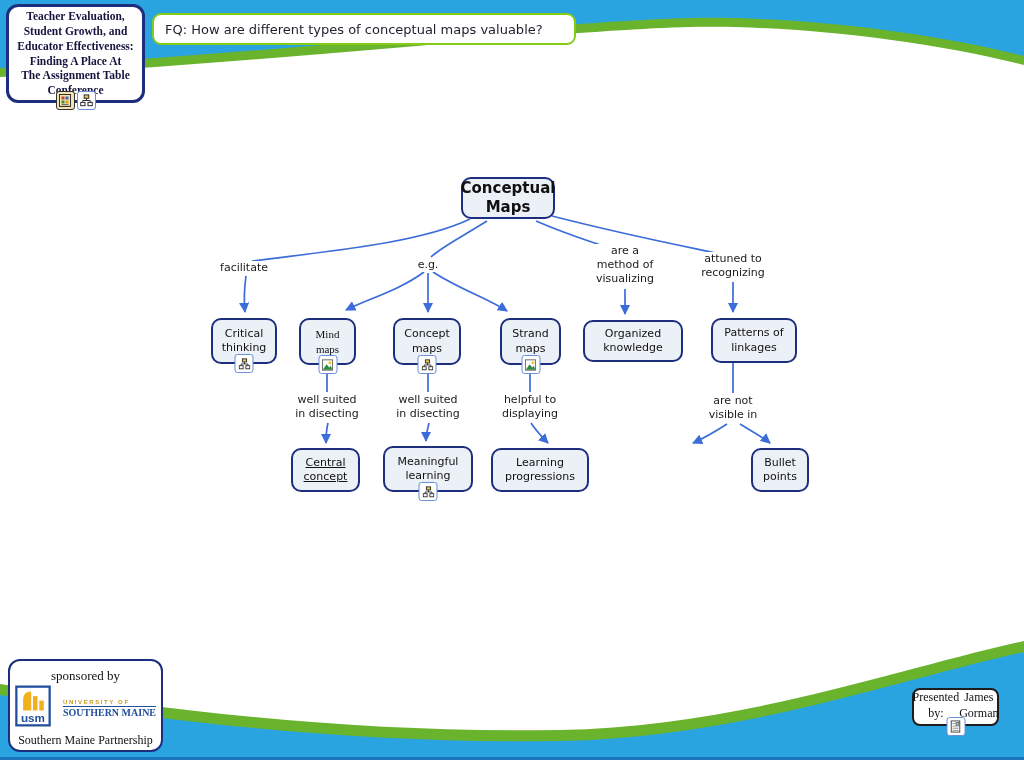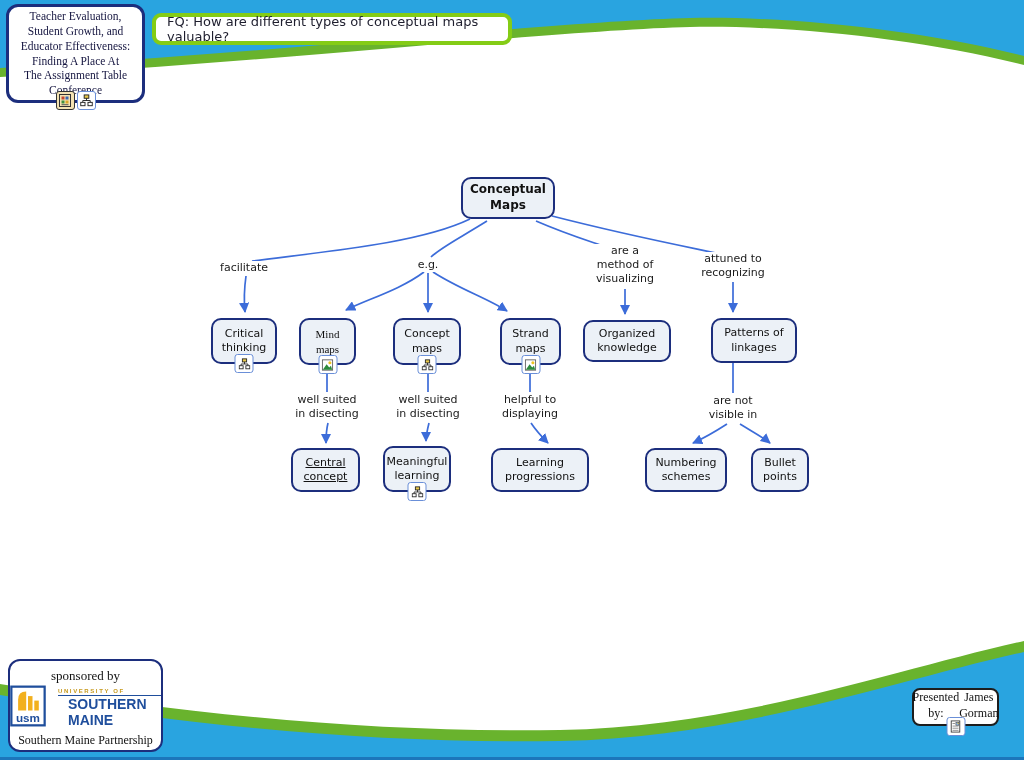--- a/index.html
+++ b/index.html
@@ -5,49 +5,49 @@
   html,body{margin:0;padding:0;}
   .stage{position:relative;width:1024px;height:760px;background:#ffffff;overflow:hidden;
          font-family:"DejaVu Sans","Liberation Sans",sans-serif;}
   svg.bg{position:absolute;left:0;top:0;z-index:0;}
   svg.connectors{position:absolute;left:0;top:0;z-index:1;}
 
   
   #title-box{position:absolute;left:6px;top:4px;width:139px;height:99px;box-sizing:border-box;
     background:#fff;border:3px solid #1c2e7d;border-radius:12px;z-index:5;
     display:flex;flex-direction:column;justify-content:center;text-align:center;
-    font-family:"Liberation Serif",serif;font-weight:normal;font-size:11.5px;line-height:1.3;color:#14143f;}
+    font-family:"Liberation Serif",serif;font-weight:bold;font-size:11.5px;line-height:1.3;color:#14143f;}
   #title-icons{position:absolute;left:50%;bottom:-10px;transform:translateX(-50%);
     display:flex;gap:2px;z-index:6;}
-  #fq-box{position:absolute;left:152px;top:13px;width:360px;height:32px;box-sizing:border-box;
-    background:#fff;border:4px solid #84cc16;border-radius:9px;z-index:5;
+  #fq-box{position:absolute;left:152px;top:13px;width:424px;height:32px;box-sizing:border-box;
+    background:#fff;border:2px solid #84cc16;border-radius:9px;z-index:5;
     display:flex;align-items:center;padding-left:11px;font-size:13px;color:#1e1e2e;}
 
   
   .node{position:absolute;box-sizing:border-box;background:#ecf1f7;border:2.5px solid #1c2e7d;
     border-radius:10px;display:flex;flex-direction:column;align-items:center;justify-content:center;
     font-size:11px;line-height:1.3;color:#111;text-align:center;z-index:3;}
-  .node.bold{font-weight:bold;font-size:12px;}
+  .node.bold{font-weight:bold;font-size:15px;}
   .linklabel{position:absolute;z-index:2;background:#fff;font-size:11px;line-height:1.27;
     color:#1a1a1a;text-align:center;}
   .icon-chip{position:absolute;left:50%;bottom:-11px;transform:translateX(-50%);
     width:17px;height:17px;background:#fff;border:1.5px solid #6a8fd8;border-radius:3px;
     display:flex;align-items:center;justify-content:center;z-index:4;}
   .icon-chip.flat{position:static;transform:none;}
   .icon-chip.doc{border-color:#333;background:#f3e2b2;}
 
   #node-conceptual{left:461px;top:177px;width:94px;height:42px;}
   #node-critical{left:211px;top:318px;width:66px;height:46px;}
   #node-mind{left:299px;top:318px;width:57px;height:47px;font-family:Liberation Serif, serif;}
   #node-concept{left:393px;top:318px;width:68px;height:47px;}
   #node-strand{left:500px;top:318px;width:61px;height:47px;}
-  #node-organized{left:583px;top:320px;width:88px;height:42px;}
+  #node-organized{left:583px;top:320px;width:100px;height:42px;}
   #node-patterns{left:711px;top:318px;width:86px;height:45px;}
   #node-central{left:291px;top:448px;width:69px;height:44px;text-decoration:underline;}
-  #node-meaningful{left:383px;top:446px;width:68px;height:46px;}
+  #node-meaningful{left:383px;top:446px;width:90px;height:46px;}
   #node-learning{left:491px;top:448px;width:98px;height:44px;}
   #node-numbering{left:645px;top:448px;width:82px;height:44px;}
   #node-bullet{left:751px;top:448px;width:58px;height:44px;}
 
   #label-facilitate{left:204px;top:261px;width:80px;}
   #label-eg{left:408px;top:258px;width:40px;}
   #label-method{left:585px;top:244px;width:80px;}
   #label-attuned{left:690px;top:252px;width:86px;}
   #label-disecting{left:287px;top:393px;width:80px;}
   #label-displaying{left:386px;top:393px;width:84px;}
@@ -56,21 +56,21 @@
 
   
   #sponsor-box{position:absolute;left:8px;top:659px;width:155px;height:93px;box-sizing:border-box;
     background:#fff;border:2.5px solid #1c2e7d;border-radius:12px;z-index:5;text-align:center;
     font-family:"Liberation Serif",serif;color:#111;}
   #sponsor-box .sponsored-by{font-size:13px;margin-top:7px;}
   #sponsor-box .logo-row{display:flex;align-items:center;justify-content:center;gap:12px;margin-top:1px;}
   .usm-univ{text-align:left;}
   .usm-univ .line1{font-family:"Liberation Sans",sans-serif;font-size:6px;letter-spacing:1.6px;
     color:#c79a1e;font-weight:bold;border-bottom:1.5px solid #1f4e9c;padding-bottom:1px;}
-  .usm-univ .line2{font-family:Liberation Sans, sans-serif;font-size:14px;font-weight:bold;color:#1f4e9c;margin-left:10px;}
+  .usm-univ .line2{font-family:Liberation Serif, serif;font-size:10px;font-weight:bold;color:#1f4e9c;}
   #sponsor-box .partnership{font-size:12px;margin-top:2px;}
 
   #presenter-box{position:absolute;left:912px;top:688px;width:87px;height:38px;box-sizing:border-box;
     background:#fff;border:2px solid #1d1d1d;border-radius:8px;z-index:5;
     display:flex;flex-direction:row;justify-content:center;text-align:center;
     font-family:"Liberation Serif",serif;font-size:12px;line-height:1.3;color:#111;}
 </style>
 </head>
 <body>
 
@@ -227,24 +227,20 @@
           <rect x="8.6" y="9" width="4.6" height="3.6" fill="#fff" stroke="#222"></rect>
         </svg>
     </span>
   </div>
 
   <div class="node" id="node-learning">
     <div>Learning</div>
     <div>progressions</div>
   </div>
 
-  <div class="node" id="node-numbering">
-    <div>Numbering</div>
-    <div>schemes</div>
-  </div>
 
   <div class="node" id="node-bullet">
     <div>Bullet</div>
     <div>points</div>
   </div>
 
   <div class="linklabel" id="label-facilitate">
     <div>facilitate</div>
   </div>
   <div class="linklabel" id="label-eg">

